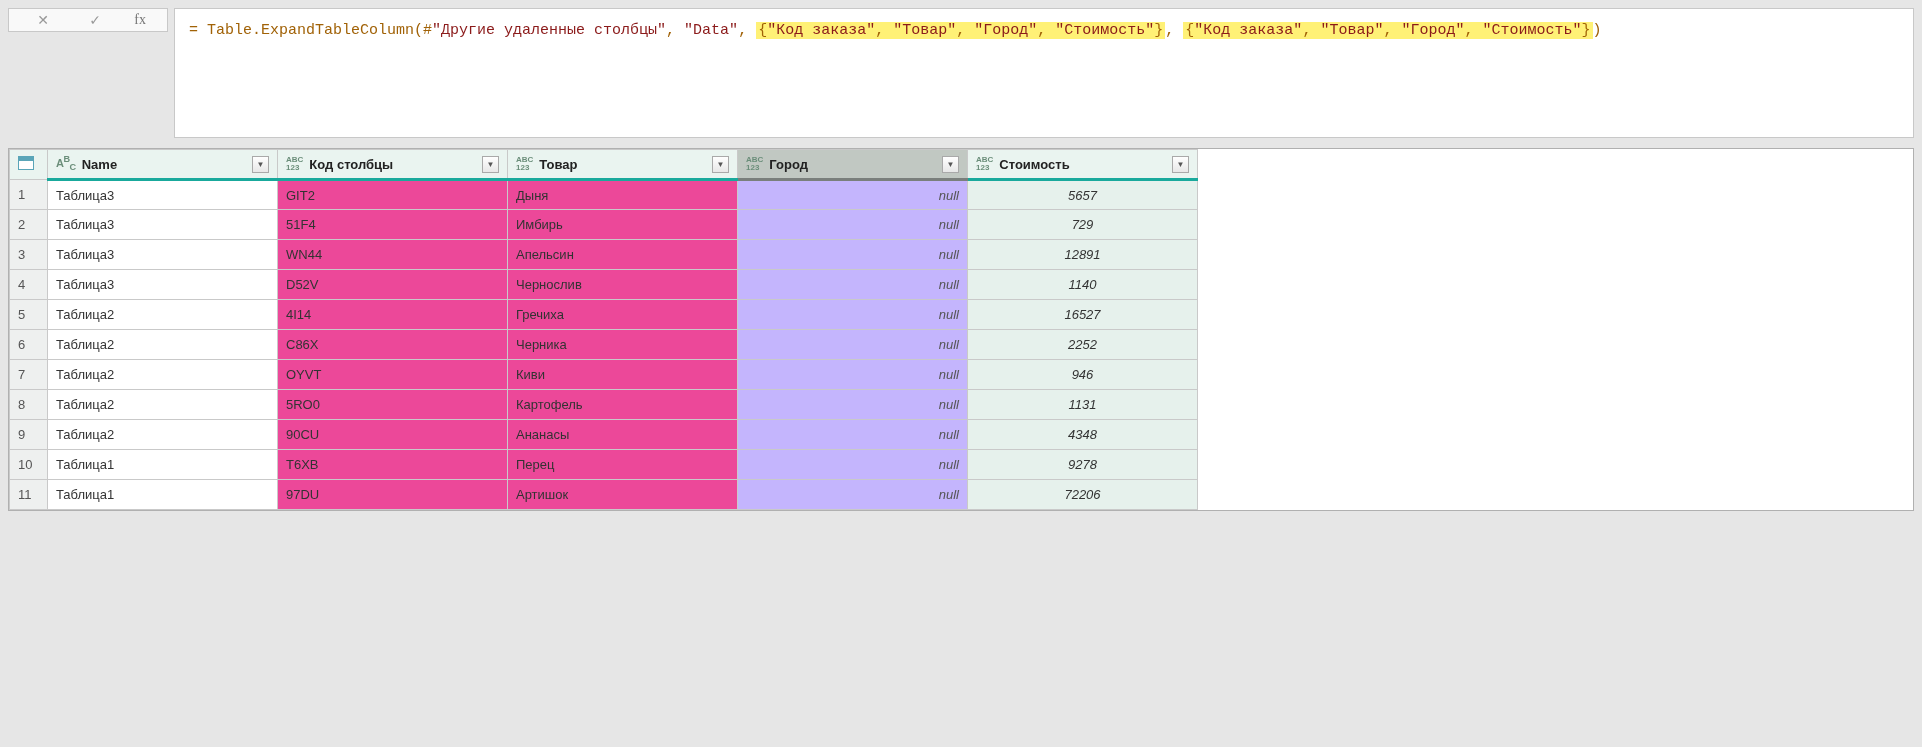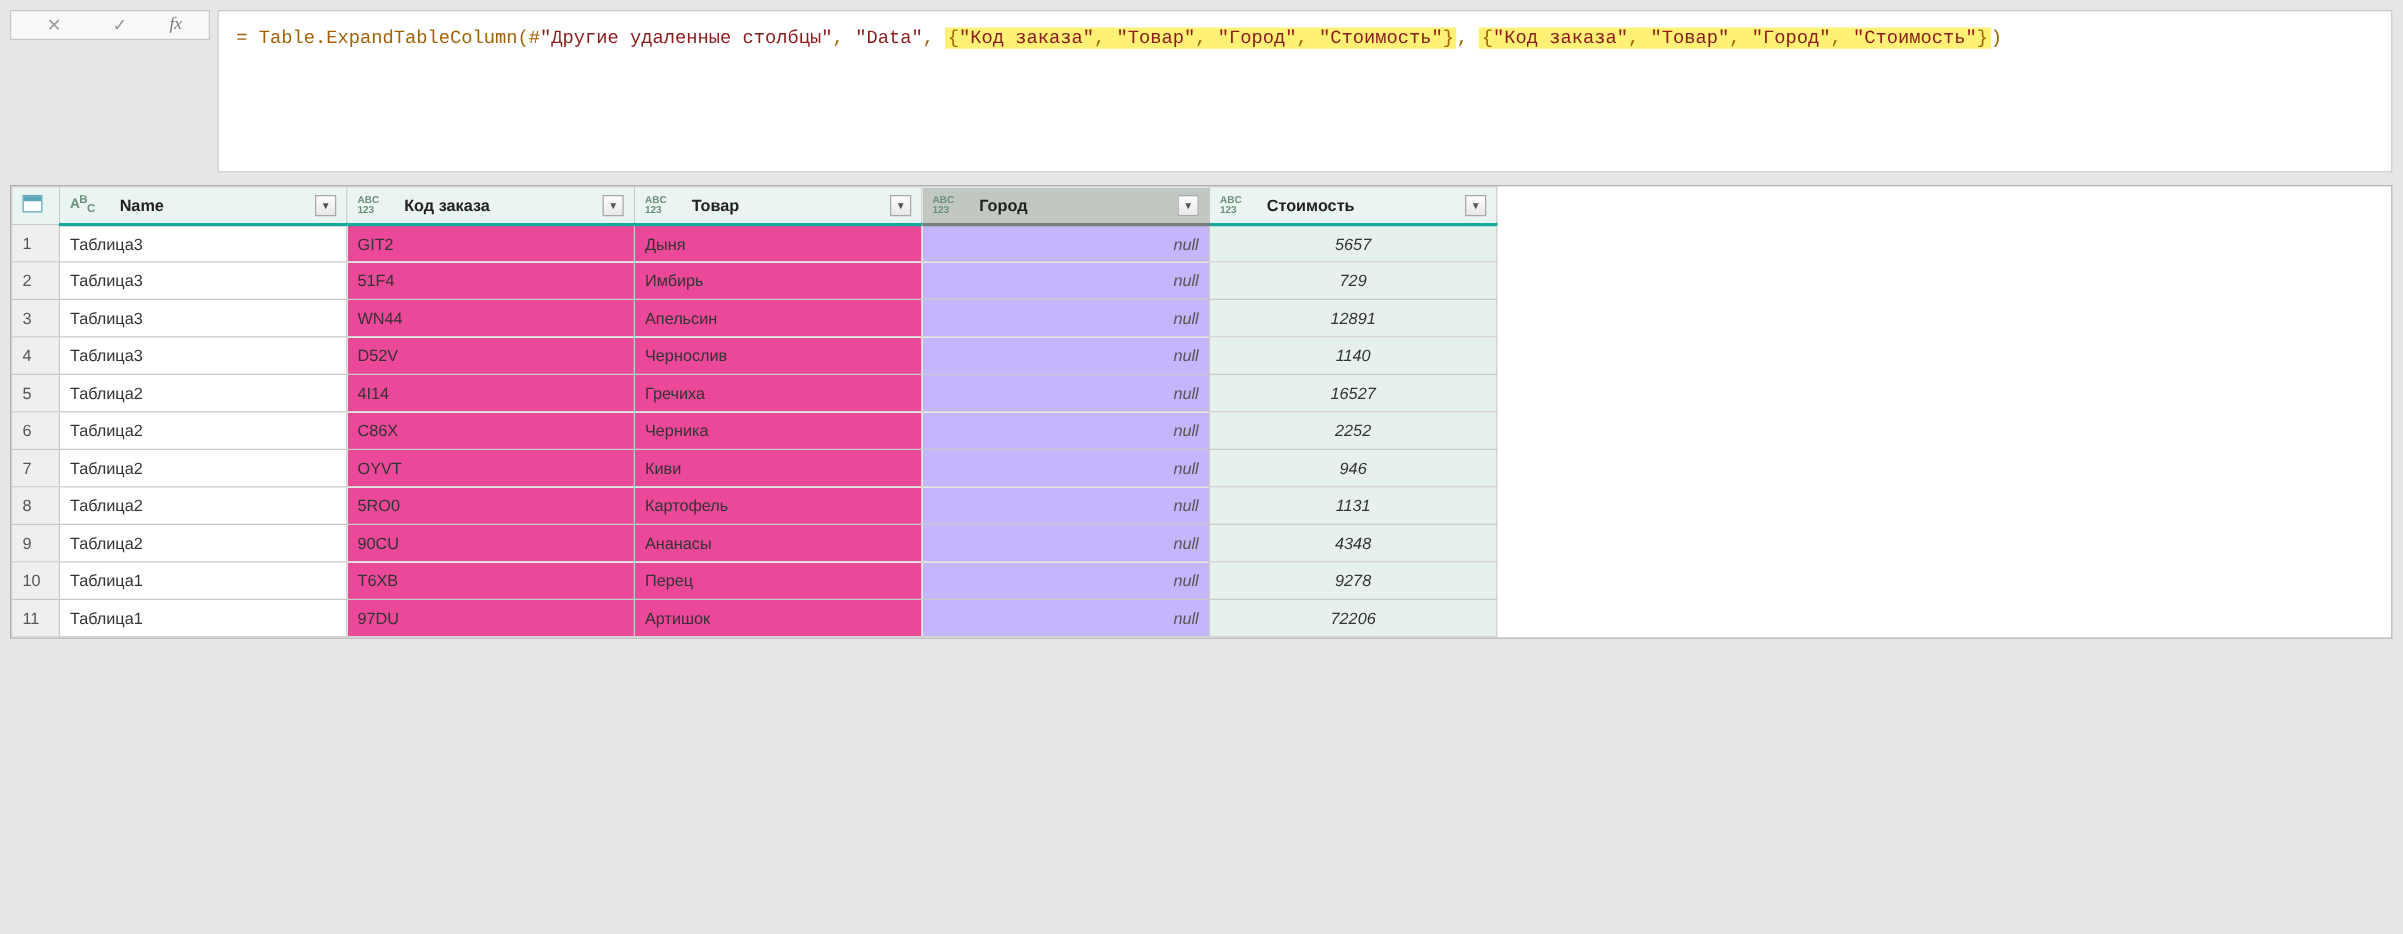--- a/index.html
+++ b/index.html
@@ -34,21 +34,20 @@
   }
   .fx-box .icon-btn {
     display: inline-flex;
     align-items: center;
     justify-content: center;
     width: 26px;
     height: 100%;
     font-size: 14px;
   }
   .fx-box .fx-label {
-    font-style: italic;
     font-family: Georgia, serif;
     font-size: 14px;
     color: #777;
   }
   .formula-input {
     flex: 1;
     min-height: 130px;
     background: #fff;
     border: 1px solid #c8c8c8;
     padding: 10px 14px;
@@ -87,21 +86,21 @@
     font-weight: 600;
     color: #222;
   }
   .data-grid thead th.sel {
     background: #c1c8c2;
     border-bottom: 3px solid #7a7f7c;
   }
   .data-grid thead th .hdr-inner {
     display: flex;
     align-items: center;
-    gap: 20px;
+    gap: 6px;
     height: 100%;
   }
   .type-icon {
     font-size: 11px;
     color: #6b8e7a;
     font-weight: bold;
     letter-spacing: -0.5px;
     line-height: 1;
     display: inline-block;
   }
@@ -184,21 +183,21 @@
               <span>Name</span>
               <span class="filter-btn">▼</span>
             </div>
           </th>
           <th class="col-c1">
             <div class="hdr-inner">
               <span class="any-stack">
                   <span>ABC</span>
                   <span>123</span>
                 </span>
-              <span>Код заказа</span>
+              <span>Код столбцы</span>
               <span class="filter-btn">▼</span>
             </div>
           </th>
           <th class="col-c2">
             <div class="hdr-inner">
               <span class="any-stack">
                   <span>ABC</span>
                   <span>123</span>
                 </span>
               <span>Товар</span>

